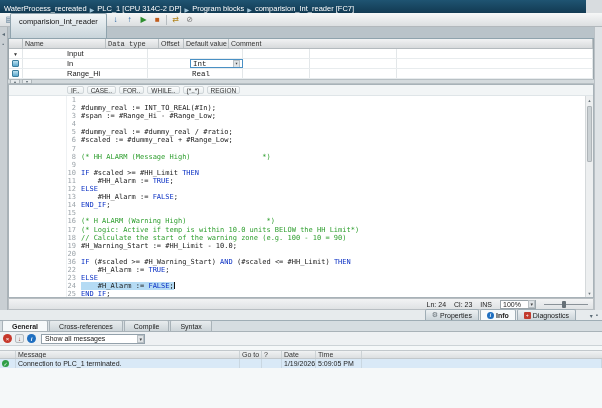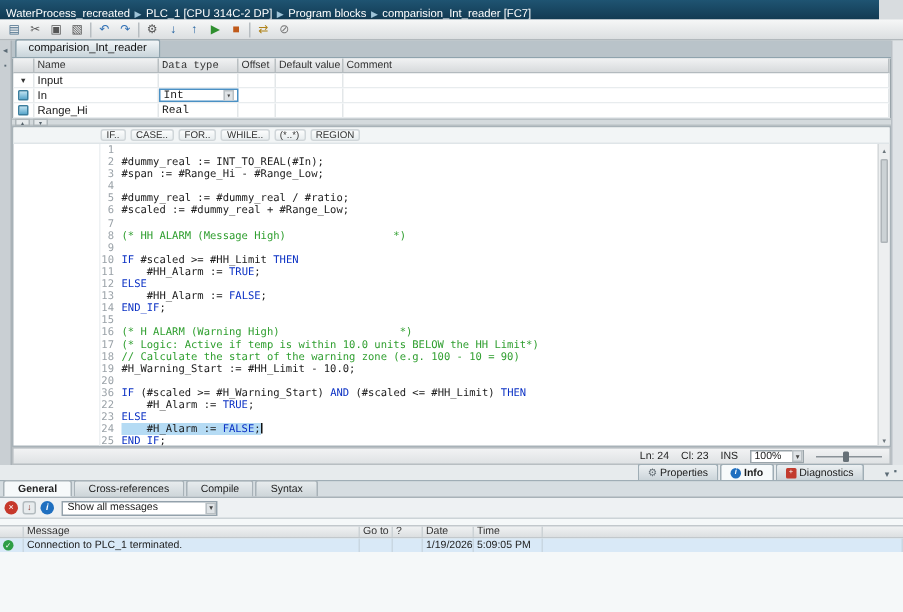--- a/index.html
+++ b/index.html
@@ -16,26 +16,26 @@
   .tbi{width:11px;height:11px;display:inline-flex;align-items:center;justify-content:center;font-size:8px;color:#555;}
   .tsep{width:1px;height:10px;background:#b7bdc1;display:inline-block;}
 
   
   .left-strip{position:absolute;left:0;top:27px;width:8px;height:381px;background:#c9cfd3;border-right:1px solid #aab2b7;display:flex;flex-direction:column;align-items:center;padding-top:4px;gap:4px;}
   .ls-ic{font-size:5px;color:#5b6b76;}
   .right-strip{position:absolute;left:594px;top:27px;width:8px;height:283px;background:#dfe3e6;border-left:1px solid #b9c0c5;}
 
   
   .tabstrip{position:absolute;left:8px;top:27px;width:586px;height:12px;background:#b9c3c9;border-bottom:1px solid #8fa3ad;display:flex;align-items:flex-end;}
-  .doc-tab{margin-left:2px;height:12px;padding:0 8px;background:linear-gradient(#f2f6f8,#c8d4da);border:1px solid #8fa3ad;border-bottom:none;border-radius:2px 2px 0 0;display:flex;align-items:flex-start;font-size:7.5px;color:#111;}
+  .doc-tab{margin-left:2px;height:12px;padding:12px 8px;background:linear-gradient(#f2f6f8,#c8d4da);border:1px solid #8fa3ad;border-bottom:none;border-radius:2px 2px 0 0;display:flex;align-items:flex-end;font-size:7.5px;color:#111;}
 
   
   .vartable{position:absolute;left:8px;top:39px;width:586px;height:40px;background:#fff;border-left:1px solid #9aa5ab;border-right:1px solid #9aa5ab;}
   .vt-header{display:flex;height:10px;background:linear-gradient(#f1f2f3,#d7dadc);border-bottom:1px solid #b3babe;font-size:7px;color:#333;}
-  .vt-row{display:flex;height:10px;align-items:stretch;border-bottom:1px solid #e8ecee;background:#fff;font-size:7.5px;}
+  .vt-row{display:flex;height:10px;align-items:stretch;border-bottom:1px solid #e8ecee;background:#fff;font-size:7.5px;gap:42px;}
   .vc{display:flex;align-items:center;padding:0 2px;border-right:1px solid #e3e7e9;overflow:hidden;white-space:nowrap;}
   .vt-header .vc{border-right:1px solid #b9bfc2;}
   .c0{flex:0 0 14px;justify-content:center;}
   .c1{flex:0 0 83px;}
   .c2{flex:0 0 53px;font-family:Liberation Mono, monospace;}
   .c3{flex:0 0 25px;}
   .c4{flex:0 0 45px;}
   .c5{flex:1;}
   .tri{font-size:5px;color:#333;}
   .tagic{width:7px;height:7px;background:linear-gradient(#bfe3f2,#5aa7cc);border:1px solid #3a7e9e;border-radius:1px;display:inline-block;}

